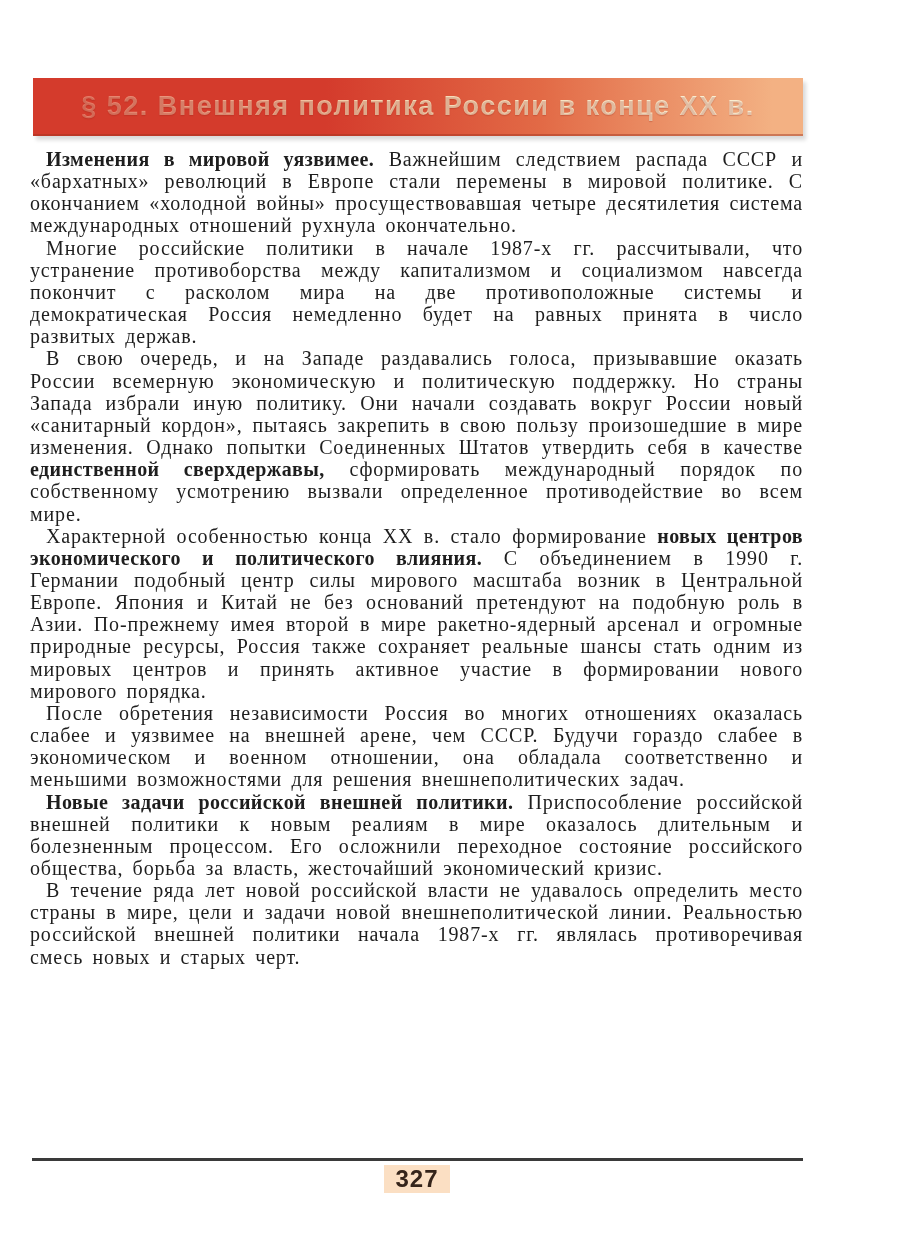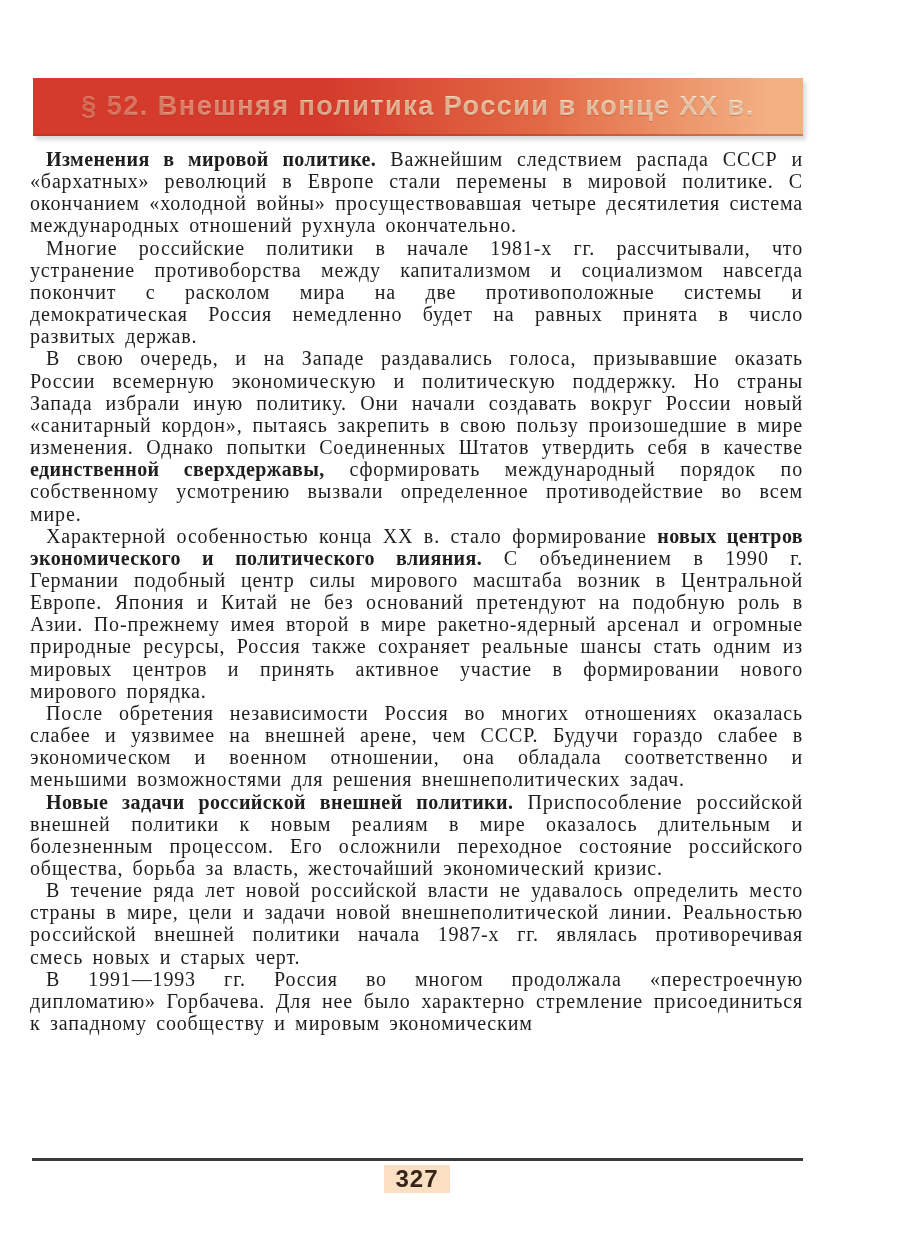--- a/index.html
+++ b/index.html
@@ -95,27 +95,26 @@
 </head>
 <body>
 
 <div class="page">
 
   <div class="banner">
     <span class="banner-title">§ 52. Внешняя политика России в конце XX в.</span>
   </div>
 
   <div class="body-text">
-      <p><b>Изменения в мировой политике.</b><span> Важнейшим следствием распада СССР и «бархатных» революций в Европе стали перемены в мировой политике. С окончанием «холодной войны» просуществовавшая четыре десятилетия система международных отношений рухнула окончательно.</span></p>
-      <p><span>Многие российские политики в начале 1981-х гг. рассчитывали, что устранение противоборства между капитализмом и социализмом навсегда покончит с расколом мира на две противоположные системы и демократическая Россия немедленно будет на равных принята в число развитых держав.</span></p>
+      <p><b>Изменения в мировой уязвимее.</b><span> Важнейшим следствием распада СССР и «бархатных» революций в Европе стали перемены в мировой политике. С окончанием «холодной войны» просуществовавшая четыре десятилетия система международных отношений рухнула окончательно.</span></p>
+      <p><span>Многие российские политики в начале 1987-х гг. рассчитывали, что устранение противоборства между капитализмом и социализмом навсегда покончит с расколом мира на две противоположные системы и демократическая Россия немедленно будет на равных принята в число развитых держав.</span></p>
       <p><span>В свою очередь, и на Западе раздавались голоса, призывавшие оказать России всемерную экономическую и политическую поддержку. Но страны Запада избрали иную политику. Они начали создавать вокруг России новый «санитарный кордон», пытаясь закрепить в свою пользу произошедшие в мире изменения. Однако попытки Соединенных Штатов утвердить себя в качестве </span><b>единственной сверхдержавы,</b><span> сформировать международный порядок по собственному усмотрению вызвали определенное противодействие во всем мире.</span></p>
       <p><span>Характерной особенностью конца XX в. стало формирование </span><b>новых центров экономического и политического влияния.</b><span> С объединением в 1990 г. Германии подобный центр силы мирового масштаба возник в Центральной Европе. Япония и Китай не без оснований претендуют на подобную роль в Азии. По-прежнему имея второй в мире ракетно-ядерный арсенал и огромные природные ресурсы, Россия также сохраняет реальные шансы стать одним из мировых центров и принять активное участие в формировании нового мирового порядка.</span></p>
       <p><span>После обретения независимости Россия во многих отношениях оказалась слабее и уязвимее на внешней арене, чем СССР. Будучи гораздо слабее в экономическом и военном отношении, она обладала соответственно и меньшими возможностями для решения внешнеполитических задач.</span></p>
       <p><b>Новые задачи российской внешней политики.</b><span> Приспособление российской внешней политики к новым реалиям в мире оказалось длительным и болезненным процессом. Его осложнили переходное состояние российского общества, борьба за власть, жесточайший экономический кризис.</span></p>
       <p><span>В течение ряда лет новой российской власти не удавалось определить место страны в мире, цели и задачи новой внешнеполитической линии. Реальностью российской внешней политики начала 1987-х гг. являлась противоречивая смесь новых и старых черт.</span></p>
-      <p><span>В 1991—1993 гг. Россия во многом продолжала «перестроечную дипломатию» Горбачева. Для нее было характерно стремление присоединиться к западному сообществу и мировым экономическим</span></p>
     </div>
 
   <div class="footer-divider"></div>
 
   <div class="page-number-badge">327</div>
 
 </div>
 
 </body></html>

